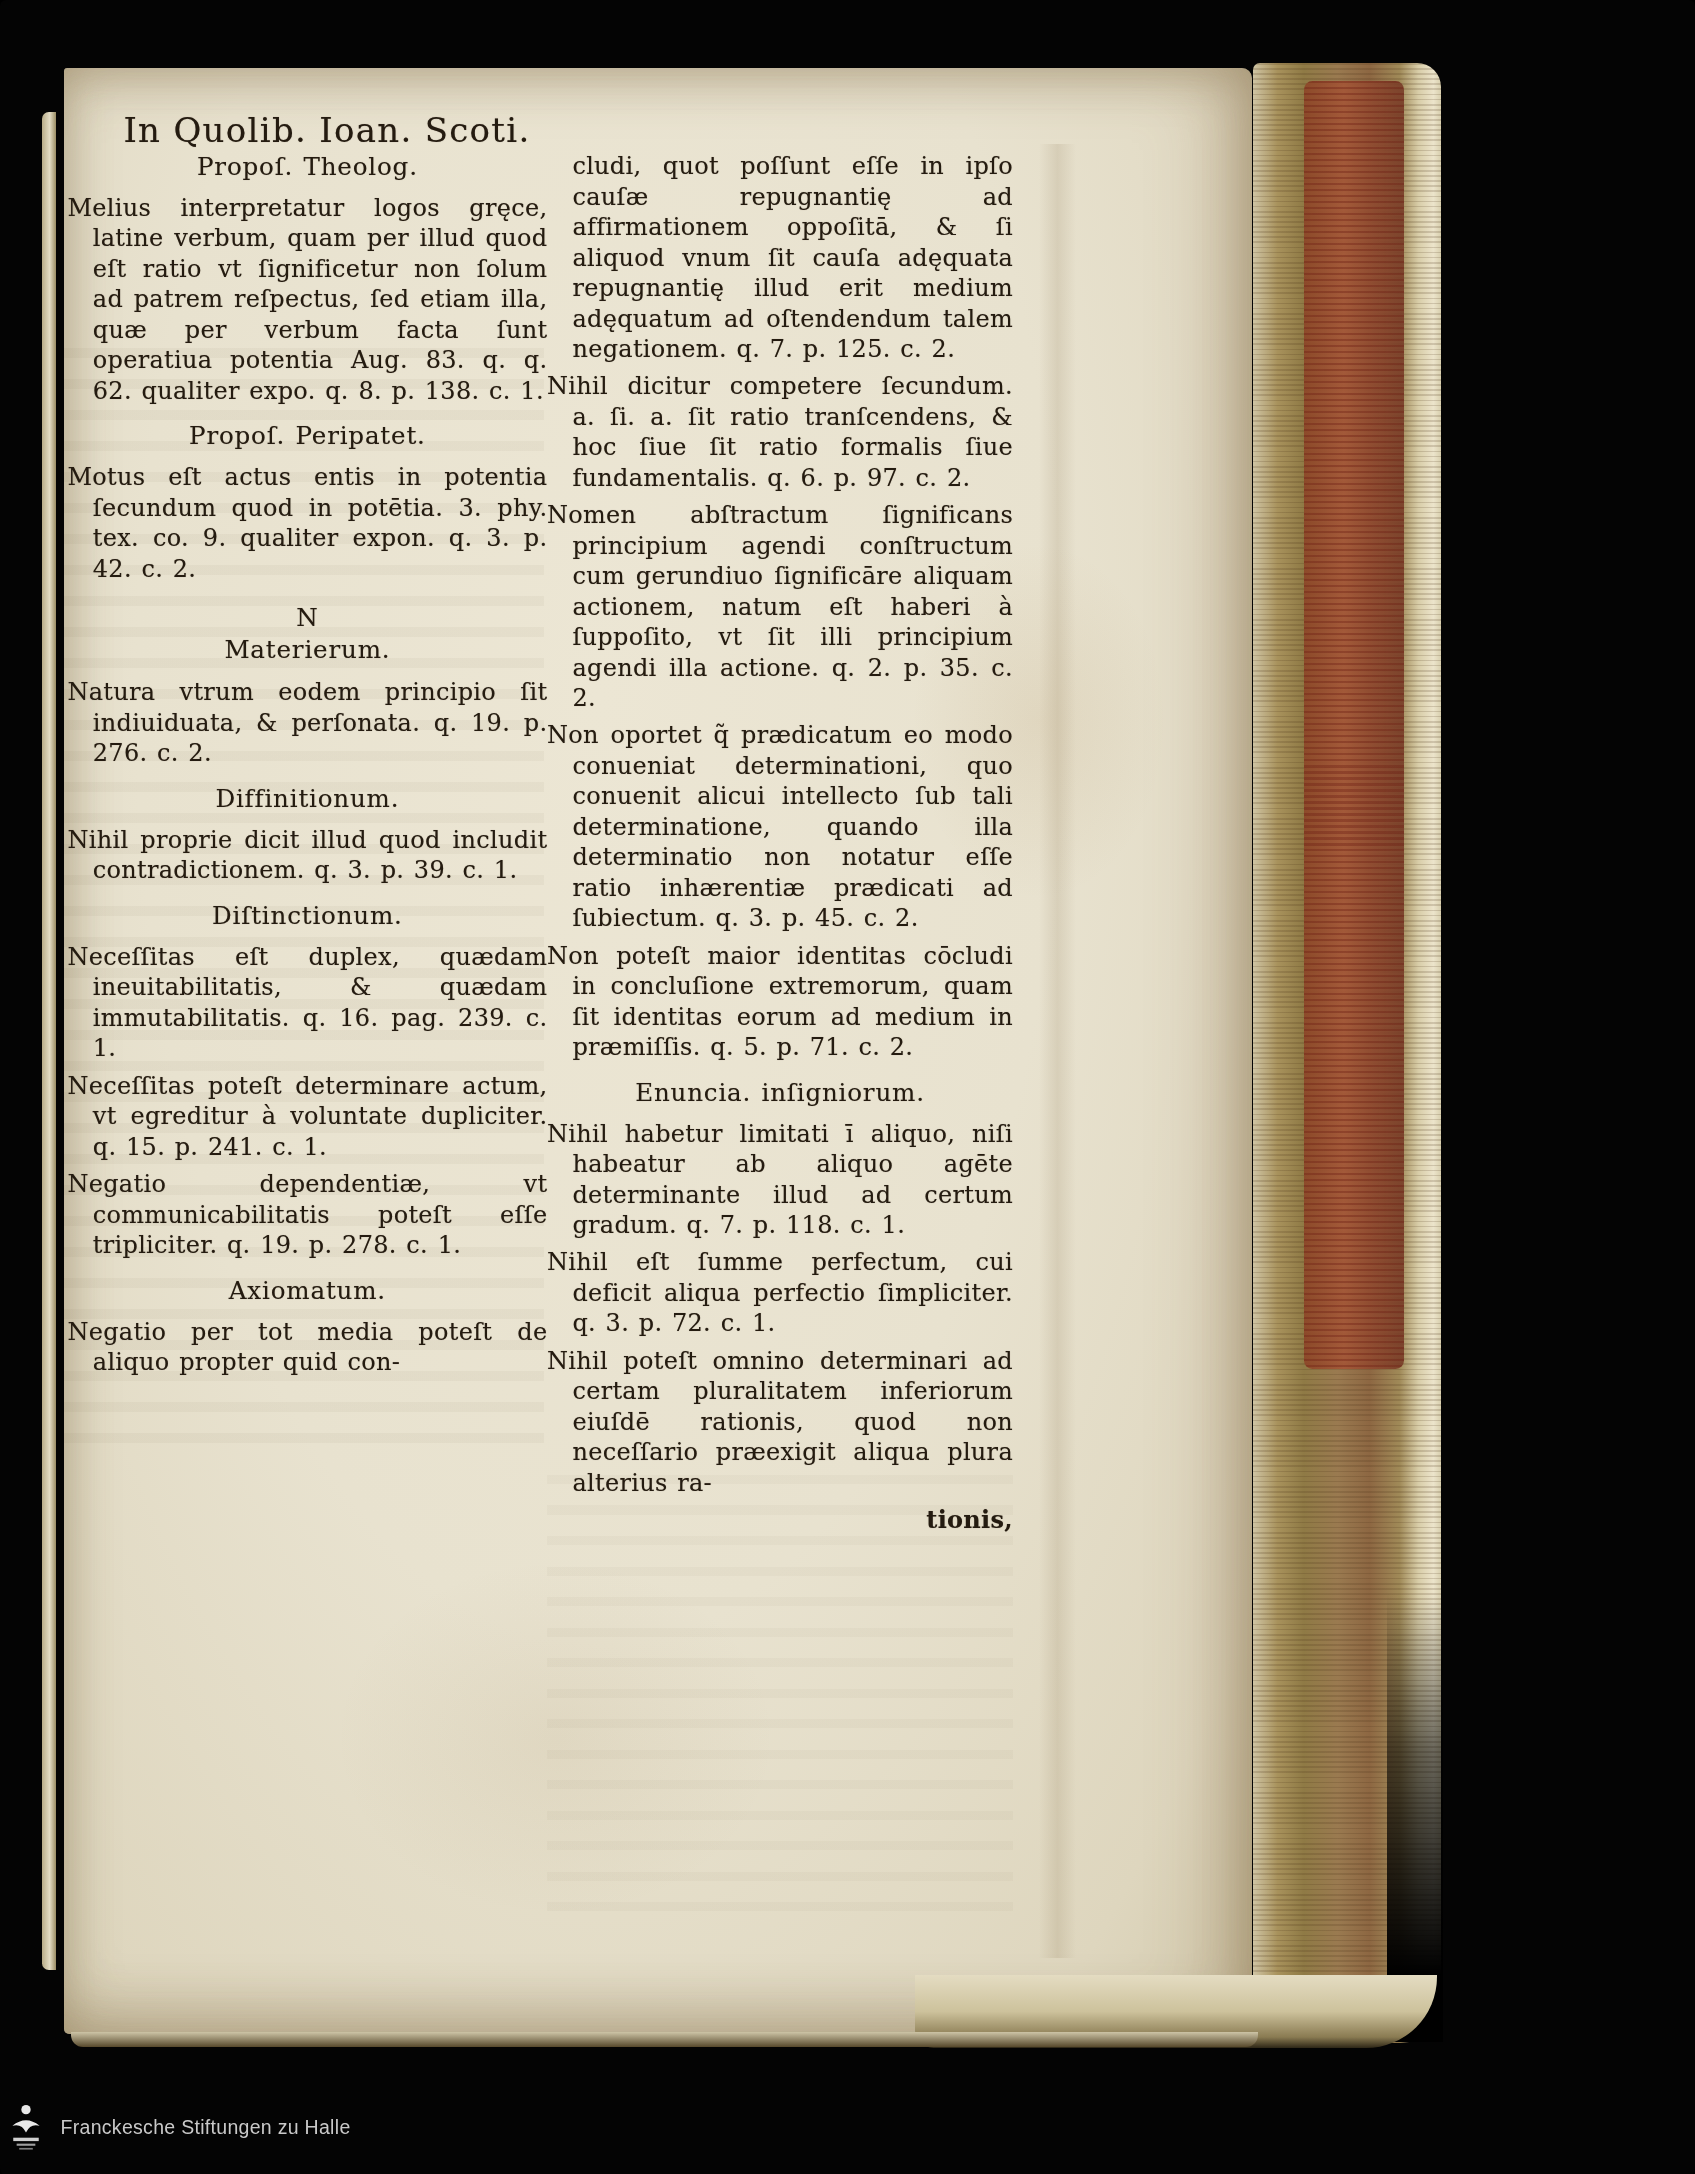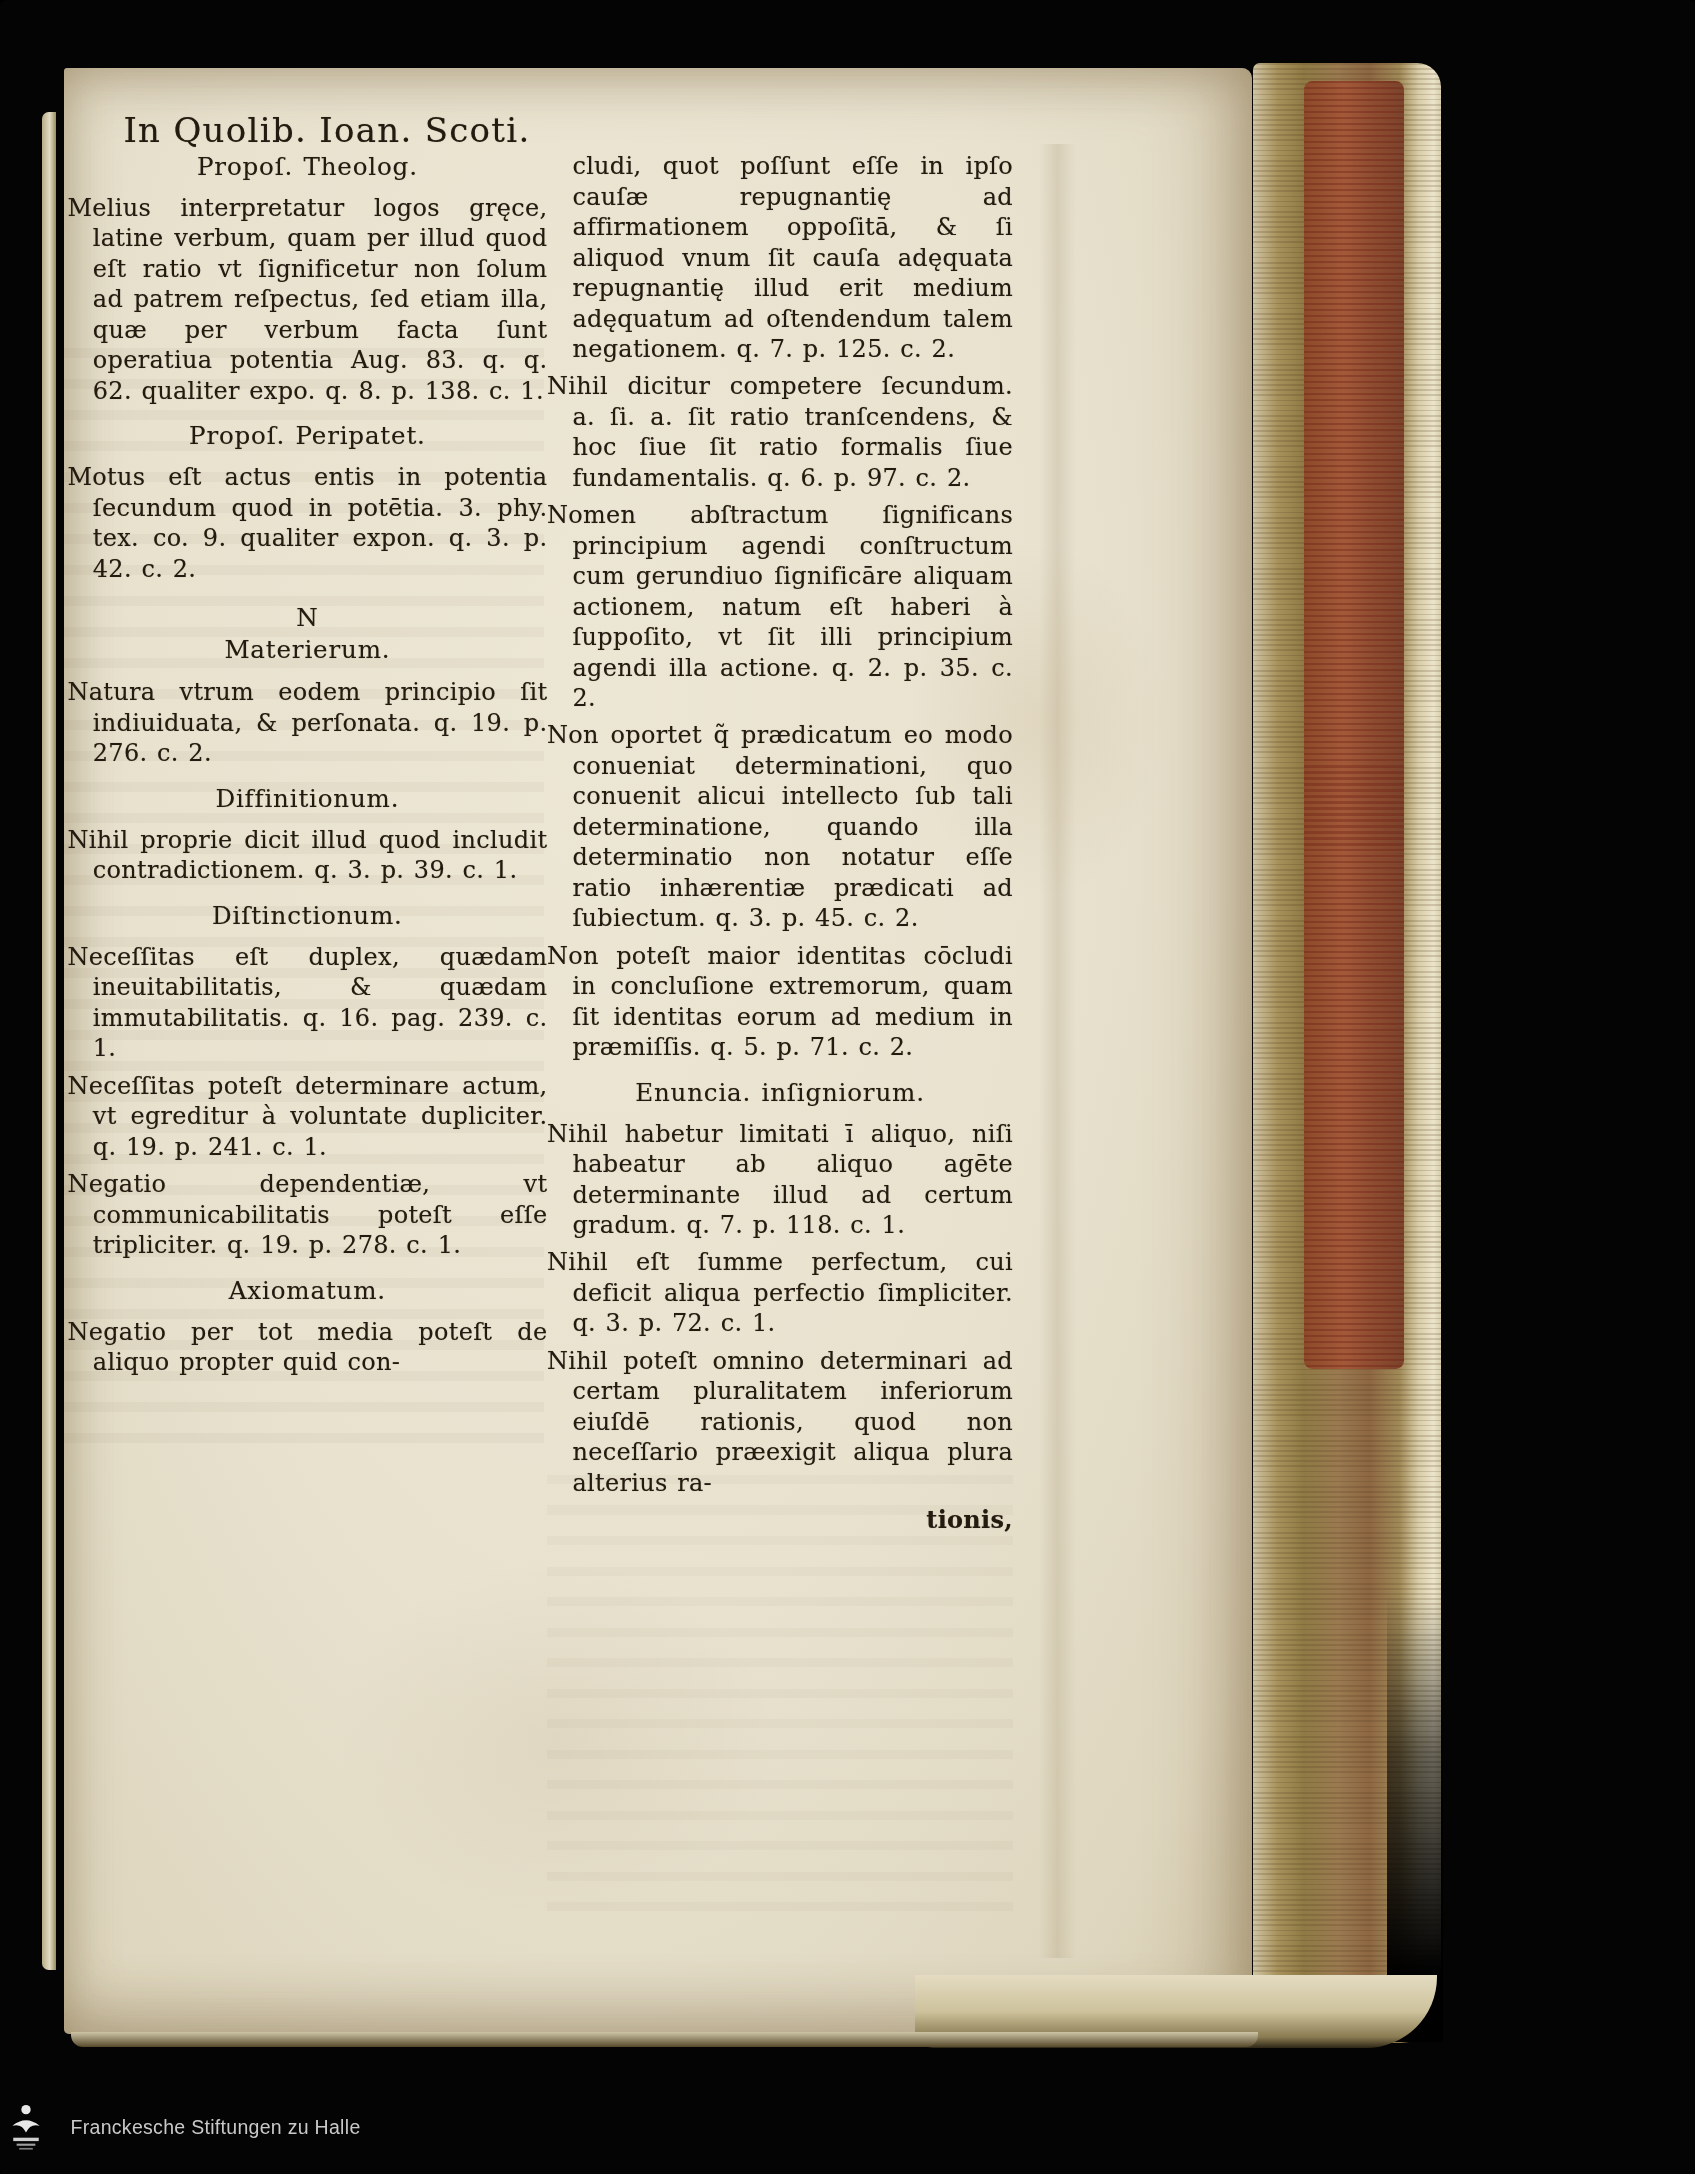--- a/index.html
+++ b/index.html
@@ -87,21 +87,21 @@
     border-radius:0 0 71px 18.6px;
   }
   .bottom-edge{
     position:absolute;left:71px;top:2032px;width:1187px;height:15.3px;
     background:linear-gradient(180deg,#cdc4a6,#57492c);
     border-radius:0 0 12px 12px;
   }
   
   .watermark{
     position:absolute;left:8.5px;top:2100px;height:54px;
-    display:flex;align-items:center;gap:28px;
+    display:flex;align-items:center;gap:18px;
     color:#c9c9c9;font-family:"Liberation Sans",sans-serif;font-size:19.5px;letter-spacing:0.3px;
   }
   .logo{width:34px;height:51px;display:block;}
 </style>
 </head>
 <body>
 
 <div class="scan">
 
   <div class="left-sliver"></div>
@@ -120,21 +120,21 @@
       <p class="entry">Melius interpretatur logos gręce, latine verbum, quam per illud quod eſt ratio vt ſignificetur non ſolum ad patrem reſpectus, ſed etiam illa, quæ per verbum facta ſunt operatiua potentia Aug. 83. q. q. 62. qualiter expo. q. 8. p. 138. c. 1.</p>
       <h3 class="heading">Propoſ. Peripatet.</h3>
       <p class="entry">Motus eſt actus entis in potentia ſecundum quod in potētia. 3. phy. tex. co. 9. qualiter expon. q. 3. p. 42. c. 2.</p>
       <h3 class="heading pair-top">N</h3>
       <h3 class="heading pair-bottom">Materierum.</h3>
       <p class="entry">Natura vtrum eodem principio ſit indiuiduata, &amp; perſonata. q. 19. p. 276. c. 2.</p>
       <h3 class="heading">Diffinitionum.</h3>
       <p class="entry">Nihil proprie dicit illud quod includit contradictionem. q. 3. p. 39. c. 1.</p>
       <h3 class="heading">Diſtinctionum.</h3>
       <p class="entry">Neceſſitas eſt duplex, quædam ineuitabilitatis, &amp; quædam immutabilitatis. q. 16. pag. 239. c. 1.</p>
-      <p class="entry">Neceſſitas poteſt determinare actum, vt egreditur à voluntate dupliciter. q. 19. p. 241. c. 1.</p>
+      <p class="entry">Neceſſitas poteſt determinare actum, vt egreditur à voluntate dupliciter. q. 15. p. 241. c. 1.</p>
       <p class="entry">Negatio dependentiæ, vt communicabilitatis poteſt eſſe tripliciter. q. 19. p. 278. c. 1.</p>
       <h3 class="heading">Axiomatum.</h3>
       <p class="entry">Negatio per tot media poteſt de aliquo propter quid con-</p>
     </div>
 
     <div class="col col-right">
       <p class="entry cont">cludi, quot poſſunt eſſe in ipſo cauſæ repugnantię ad affirmationem oppoſitā, &amp; ſi aliquod vnum ſit cauſa adęquata repugnantię illud erit medium adęquatum ad oſtendendum talem negationem. q. 7. p. 125. c. 2.</p>
       <p class="entry">Nihil dicitur competere ſecundum. a. ſi. a. ſit ratio tranſcendens, &amp; hoc ſiue ſit ratio formalis ſiue fundamentalis. q. 6. p. 97. c. 2.</p>
       <p class="entry">Nomen abſtractum ſignificans principium agendi conſtructum cum gerundiuo ſignificāre aliquam actionem, natum eſt haberi à ſuppoſito, vt ſit illi principium agendi illa actione. q. 2. p. 35. c. 2.</p>
       <p class="entry">Non oportet q̃ prædicatum eo modo conueniat determinationi, quo conuenit alicui intellecto ſub tali determinatione, quando illa determinatio non notatur eſſe ratio inhærentiæ prædicati ad ſubiectum. q. 3. p. 45. c. 2.</p>

